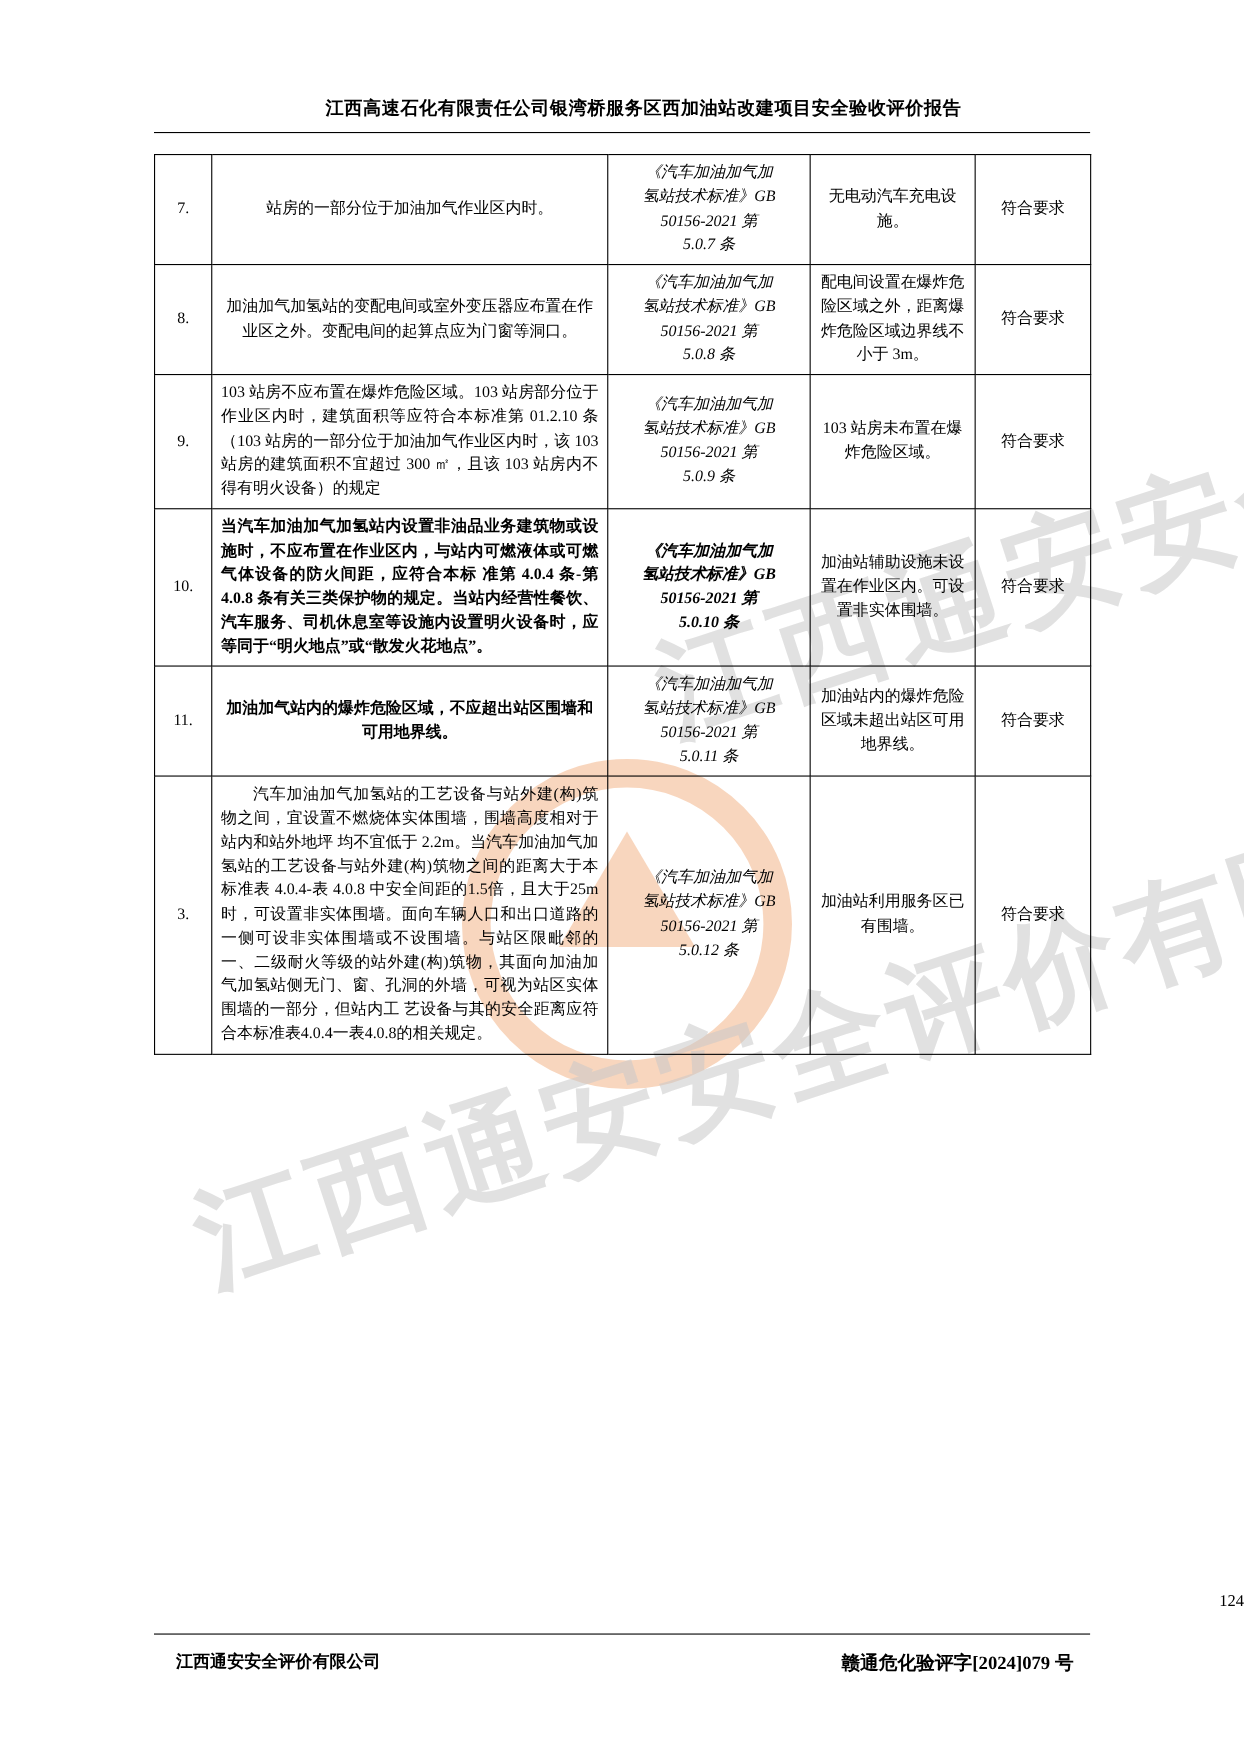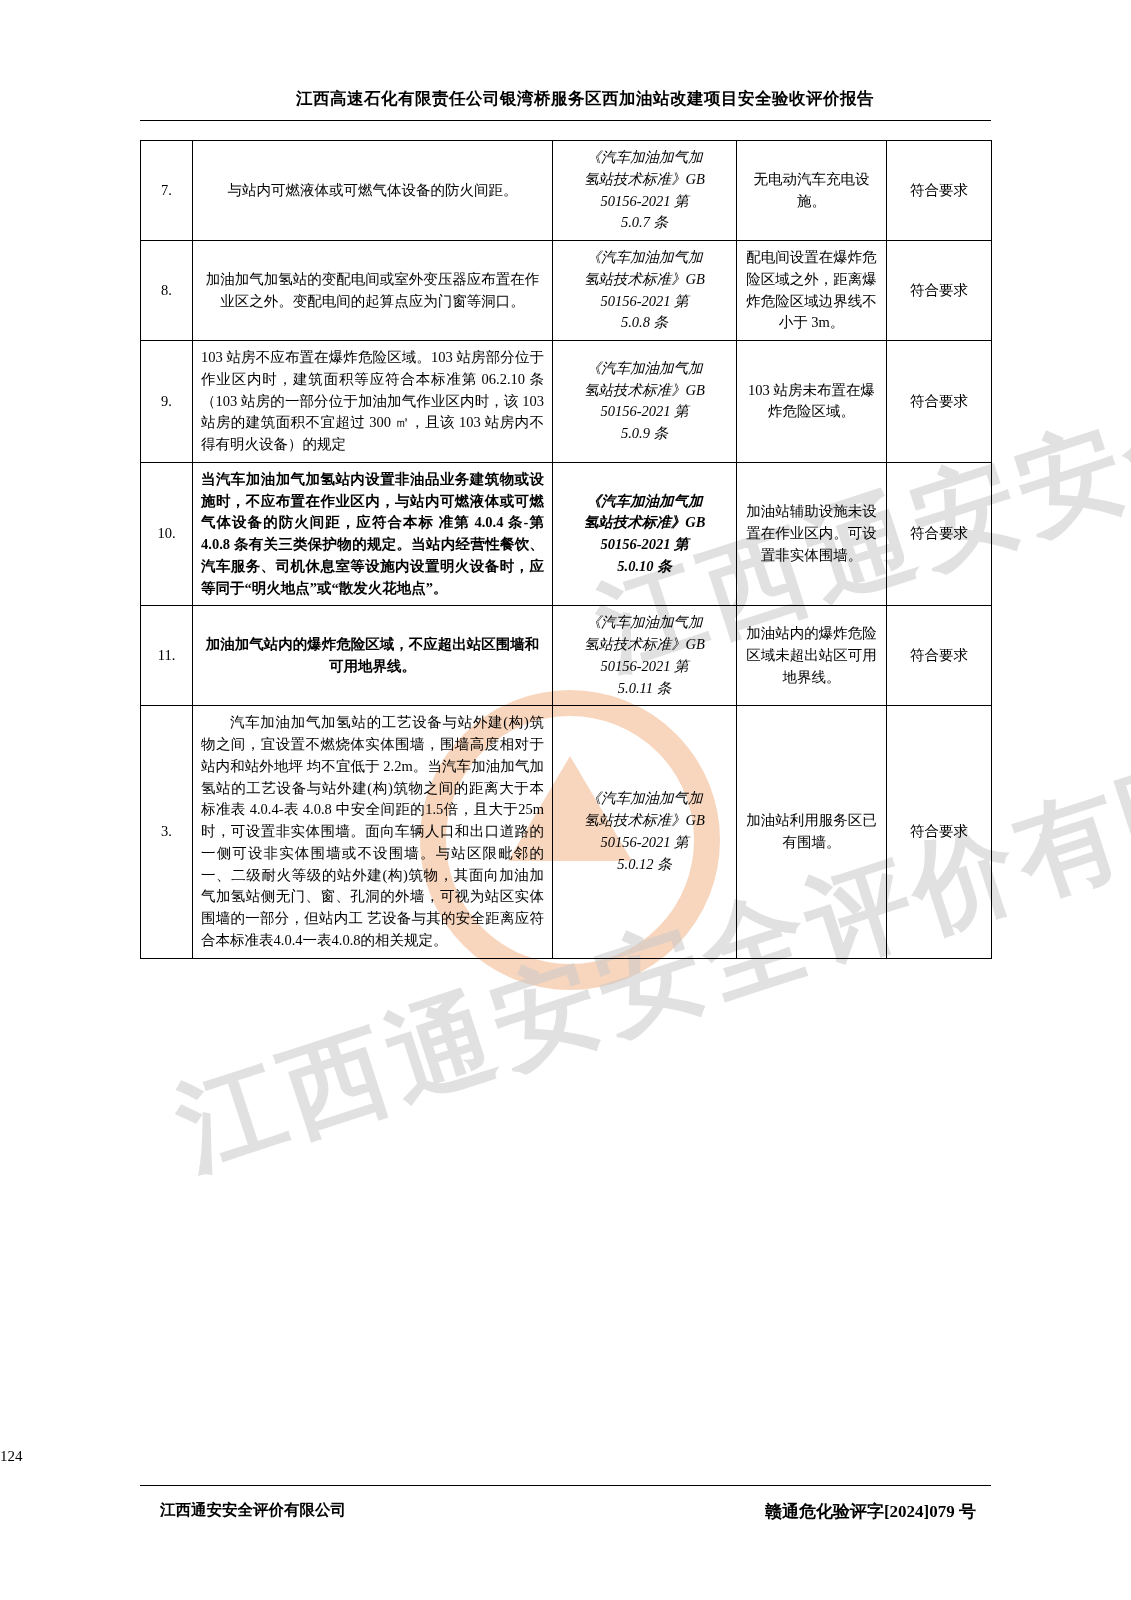--- a/index.html
+++ b/index.html
@@ -101,21 +101,21 @@
     right: 140px;
     top: 1485px;
     border-top: 1px solid #000;
     z-index: 8;
   }
   .page-number {
     position: absolute;
     left: 0;
     right: 0;
     top: 1448px;
-    text-align: left;
+    text-align: right;
     font-size: 15px;
     z-index: 8;
   }
   .footer-left {
     position: absolute;
     left: 160px;
     top: 1500px;
     font-size: 15.5px;
     font-weight: bold;
     z-index: 8;
@@ -188,21 +188,21 @@
         <col class="c-no">
           <col class="c-req">
           <col class="c-basis">
           <col class="c-state">
           <col class="c-res">
       </colgroup>
       <tbody>
 
         <tr>
           <td class="no">7.</td>
-          <td class="req center">与站内可燃液体或可燃气体设备的防火间距。</td>
+          <td class="req center">站房的一部分位于加油加气作业区内时。</td>
           <td class="basis">
             <span class="basis-line">《汽车加油加气加</span>
             <span class="basis-line">氢站技术标准》GB</span>
             <span class="basis-line">50156-2021 第</span>
             <span class="basis-line">5.0.7 条</span>
           </td>
           <td class="state">无电动汽车充电设施。</td>
           <td class="res">符合要求</td>
         </tr>
 
@@ -214,21 +214,21 @@
             <span class="basis-line">氢站技术标准》GB</span>
             <span class="basis-line">50156-2021 第</span>
             <span class="basis-line">5.0.8 条</span>
           </td>
           <td class="state small">配电间设置在爆炸危险区域之外，距离爆炸危险区域边界线不小于 3m。</td>
           <td class="res">符合要求</td>
         </tr>
 
         <tr>
           <td class="no">9.</td>
-          <td class="req">103 站房不应布置在爆炸危险区域。103 站房部分位于作业区内时，建筑面积等应符合本标准第 06.2.10 条（103 站房的一部分位于加油加气作业区内时，该 103 站房的建筑面积不宜超过 300 ㎡，且该 103 站房内不得有明火设备）的规定</td>
+          <td class="req">103 站房不应布置在爆炸危险区域。103 站房部分位于作业区内时，建筑面积等应符合本标准第 01.2.10 条（103 站房的一部分位于加油加气作业区内时，该 103 站房的建筑面积不宜超过 300 ㎡，且该 103 站房内不得有明火设备）的规定</td>
           <td class="basis">
             <span class="basis-line">《汽车加油加气加</span>
             <span class="basis-line">氢站技术标准》GB</span>
             <span class="basis-line">50156-2021 第</span>
             <span class="basis-line">5.0.9 条</span>
           </td>
           <td class="state">103 站房未布置在爆炸危险区域。</td>
           <td class="res">符合要求</td>
         </tr>
 

